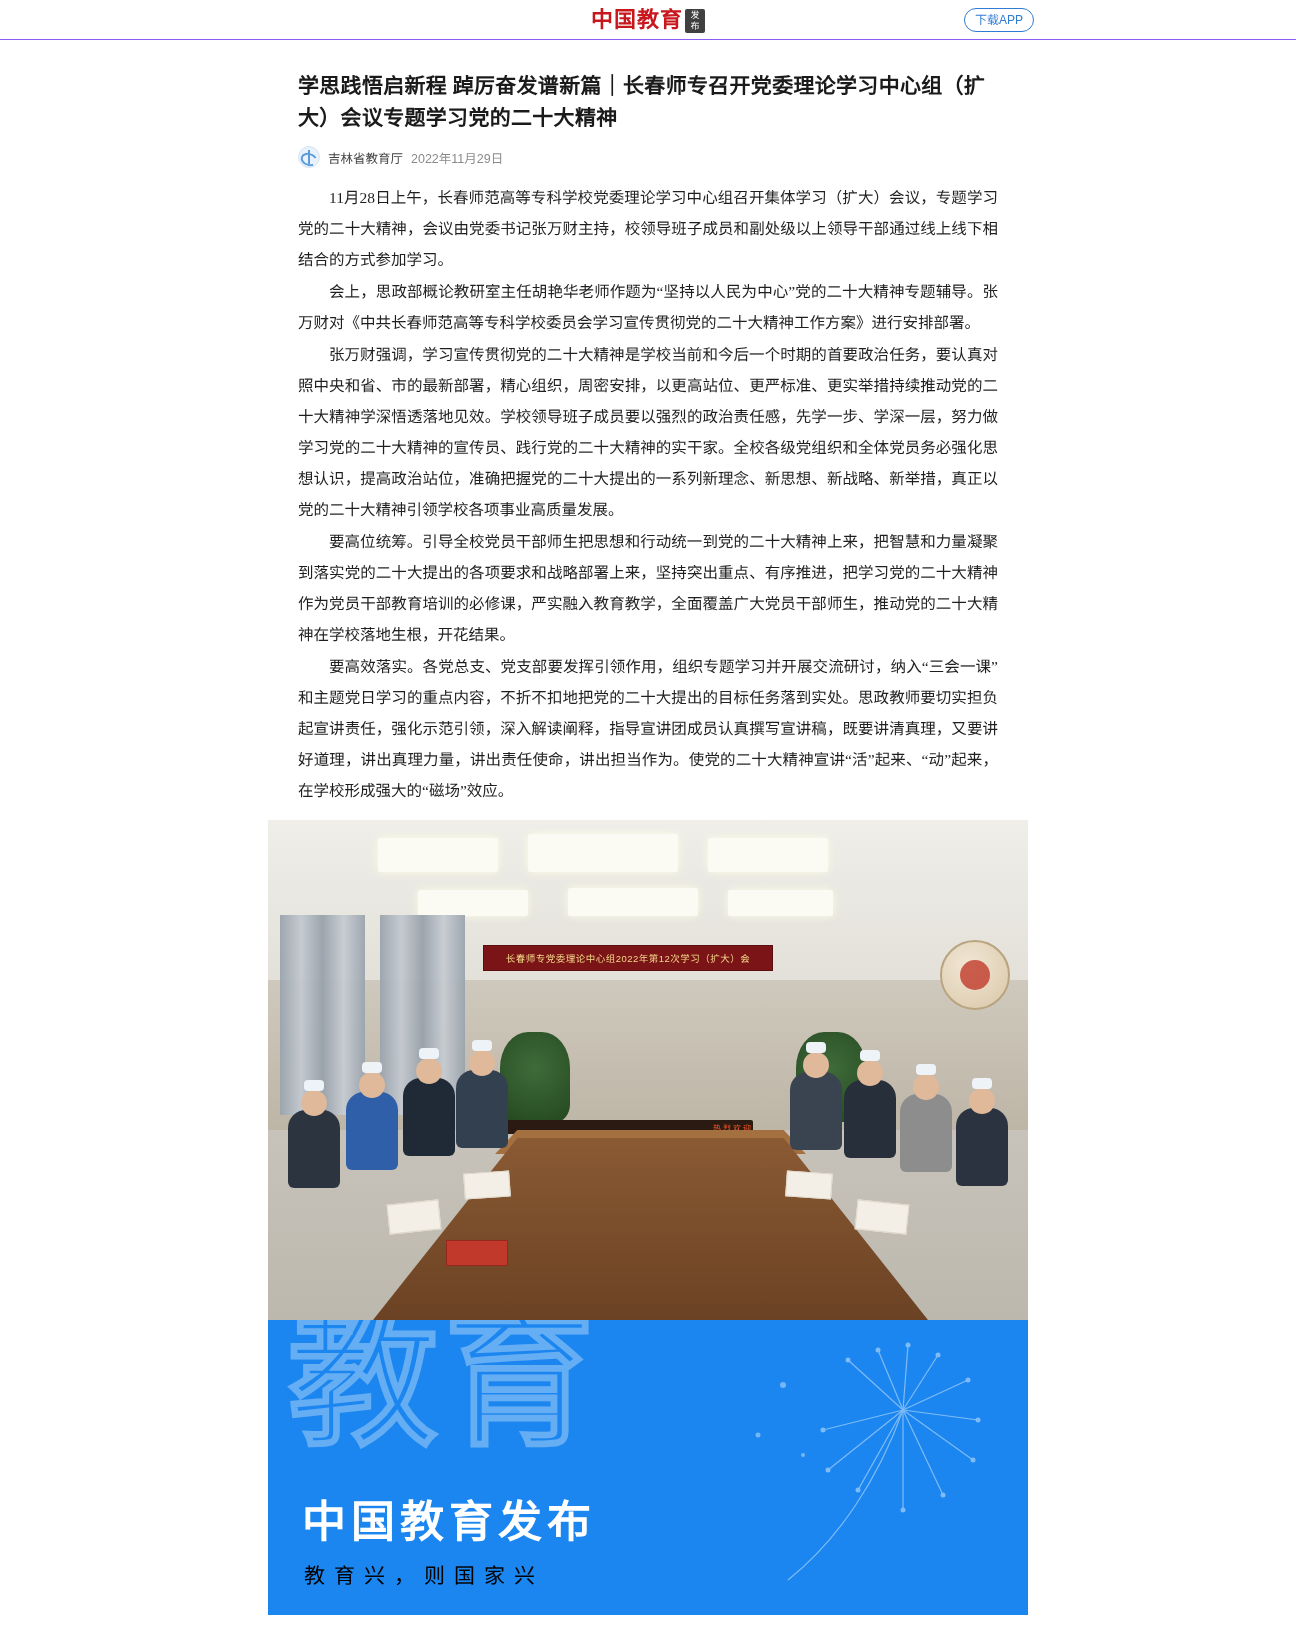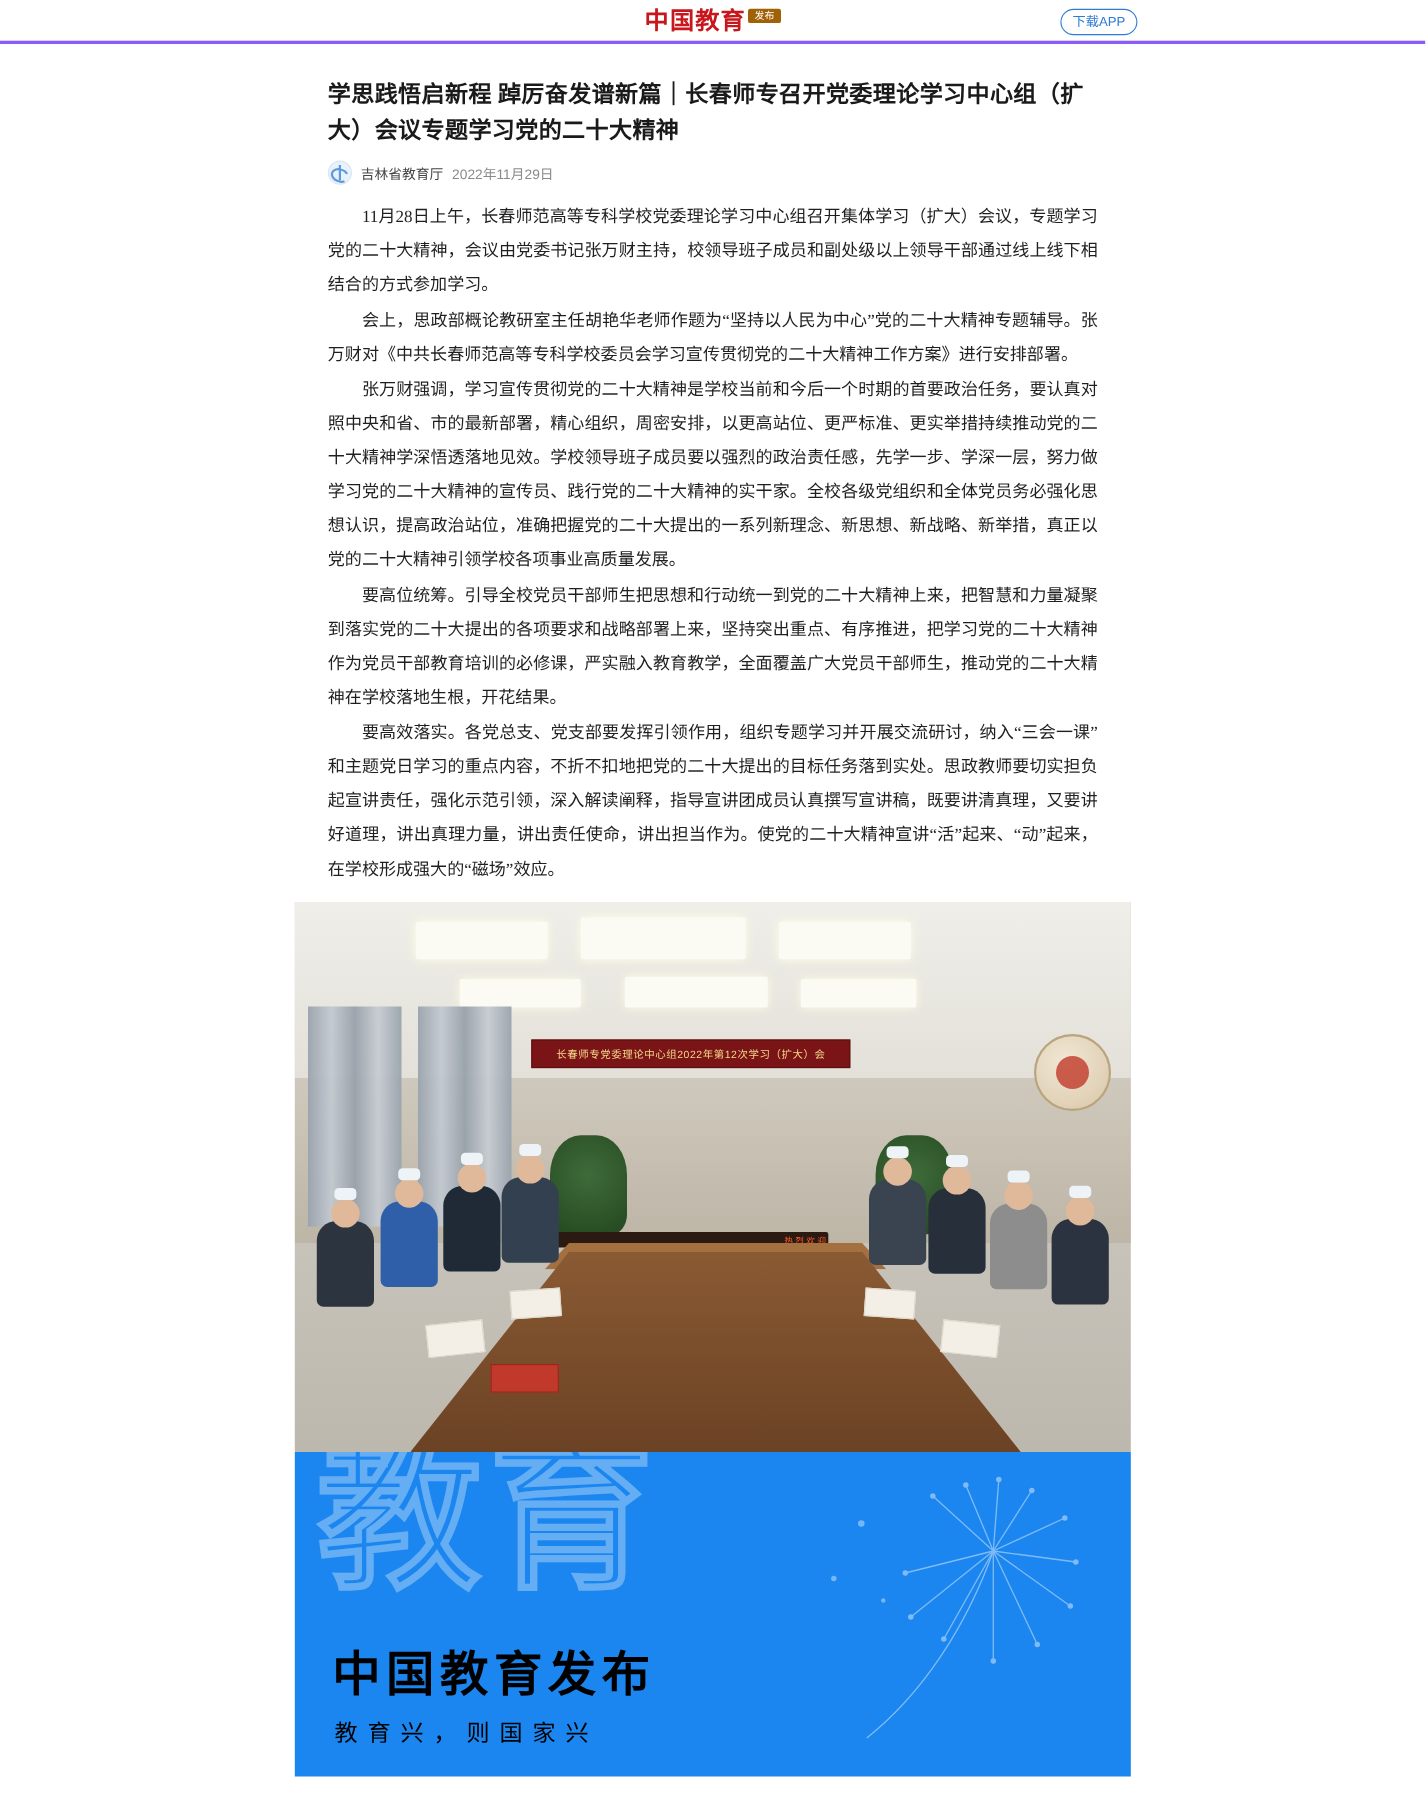--- a/index.html
+++ b/index.html
@@ -18,48 +18,48 @@
     width: 1296px;
     min-height: 1641px;
     background: #fff;
     position: relative;
     overflow: hidden;
   }
 
   
   .site-header {
     height: 40px;
-    border-bottom: 3px solid #8b5cf6;
+    border-bottom: 1px solid #8b5cf6;
     display: flex;
     align-items: center;
     justify-content: center;
     position: relative;
     background: #fff;
   }
   .brand {
     display: flex;
     align-items: flex-start;
     gap: 2px;
   }
   .brand-main {
     font-size: 22px;
     font-weight: bold;
     color: #c8161d;
     letter-spacing: 1px;
     line-height: 26px;
     font-family: "Liberation Serif", serif;
   }
   .brand-badge {
-    background: #a16207;
+    background: #404040;
     color: #fff;
     font-size: 9px;
     line-height: 11px;
     padding: 1px 2px;
     border-radius: 2px;
-    width: 30px;
+    width: 20px;
     text-align: center;
     margin-top: 2px;
     font-family: "Liberation Sans", sans-serif;
   }
   .download-btn {
     position: absolute;
     right: 262px;
     top: 8px;
     border: 1px solid #2f7bd6;
     color: #2f7bd6;
@@ -298,21 +298,21 @@
     height: 250px;
     opacity: .55;
   }
   .promo-main {
     position: absolute;
     left: 34px;
     bottom: 68px;
     font-size: 44px;
     line-height: 48px;
     font-weight: bold;
-    color: #000000;
+    color: #ffffff;
     letter-spacing: 5px;
     font-family: Liberation Serif, serif;
   }
   .promo-sub {
     position: absolute;
     left: 36px;
     bottom: 26px;
     font-size: 21px;
     color: #000000;
     letter-spacing: 9px;

